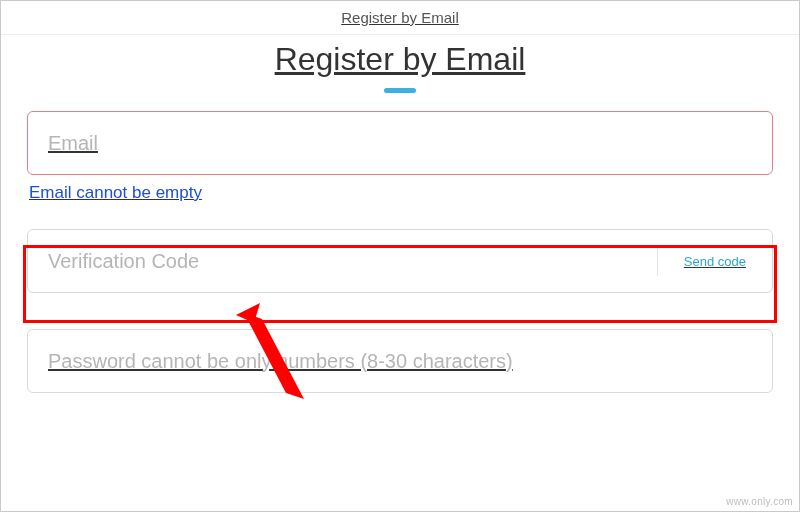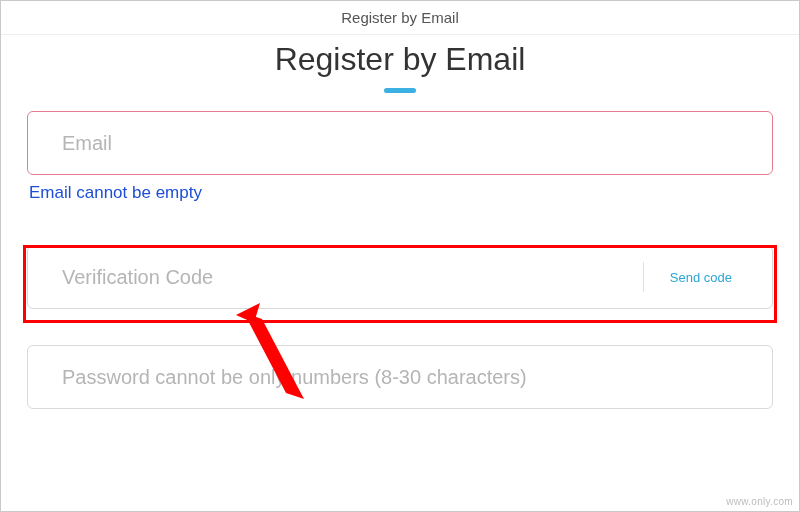--- a/index.html
+++ b/index.html
@@ -1,28 +1,28 @@
 <!DOCTYPE html>
 <html><head>
 <meta charset="utf-8">
 <style>
   * { box-sizing: border-box; margin: 0; padding: 0; }
   html, body { width: 800px; height: 512px; font-family: -apple-system, "Helvetica Neue", Arial, sans-serif; background: #fff; color: #333; }
-  .frame { width: 800px; height: 512px; border: 1px solid #c9c9c9; position: relative; background: #fff; overflow: hidden; }
+  .frame { width: 800px; height: 512px; border: 1px solid #c9c9c9; position: relative; background: #fff; overflow: hidden; text-decoration: underline; }
   .topbar { height: 34px; line-height: 34px; text-align: center; font-size: 15px; color: #555; border-bottom: 1px solid #eee; }
   .heading { text-align: center; font-size: 32px; font-weight: 400; color: #333; margin-top: 6px; }
   .accent { width: 32px; height: 5px; background: #3db0e3; border-radius: 3px; margin: 10px auto 18px auto; }
   .form-wrap { padding: 0 26px; }
-  .field { width: 100%; height: 64px; border: 1px solid #d9d9d9; border-radius: 6px; display: flex; align-items: center; padding: 0 34px; font-size: 20px; color: #aaa; background: #fff; position: relative; }
+  .field { width: 100%; height: 64px; border: 1px solid #d9d9d9; border-radius: 6px; display: flex; align-items: center; padding: 0 20px; font-size: 20px; color: #aaa; background: #fff; position: relative; }
   .field input { border: none; outline: none; width: 100%; font-size: 20px; color: #333; background: transparent; }
   .field input::placeholder { color: #b5b5b5; }
   .field.error { border-color: #e57c90; }
   .err-msg { color: #1d4ed8; font-size: 17px; margin: 8px 2px 0 2px; }
   .spacer { height: 26px; }
-  .code-row { display: flex; align-items: center; gap: 0; margin-top: 16px; }
+  .code-row { display: flex; align-items: center; gap: 0; }
   .code-row .code-input { flex: 1; }
   .vline { width: 1px; height: 30px; background: #e2e2e2; margin: 0 8px 0 8px; }
   .send-code { color: #2aa6d6; font-size: 13px; padding: 0 6px 0 18px; cursor: pointer; white-space: nowrap; }
   .highlight-box { position: absolute; border: 3px solid #ff0000; pointer-events: none; left: 22px; right: 22px; top: 244px; height: 78px; }
   .arrow { position: absolute; left: 225px; top: 300px; width: 90px; height: 110px; pointer-events: none; }
   .watermark { position: absolute; right: 6px; bottom: 4px; font-size: 10px; color: #bdbdbd; letter-spacing: 0.3px; }
   .spacer2 { height: 36px; }
 </style>
 </head>
 <body>

